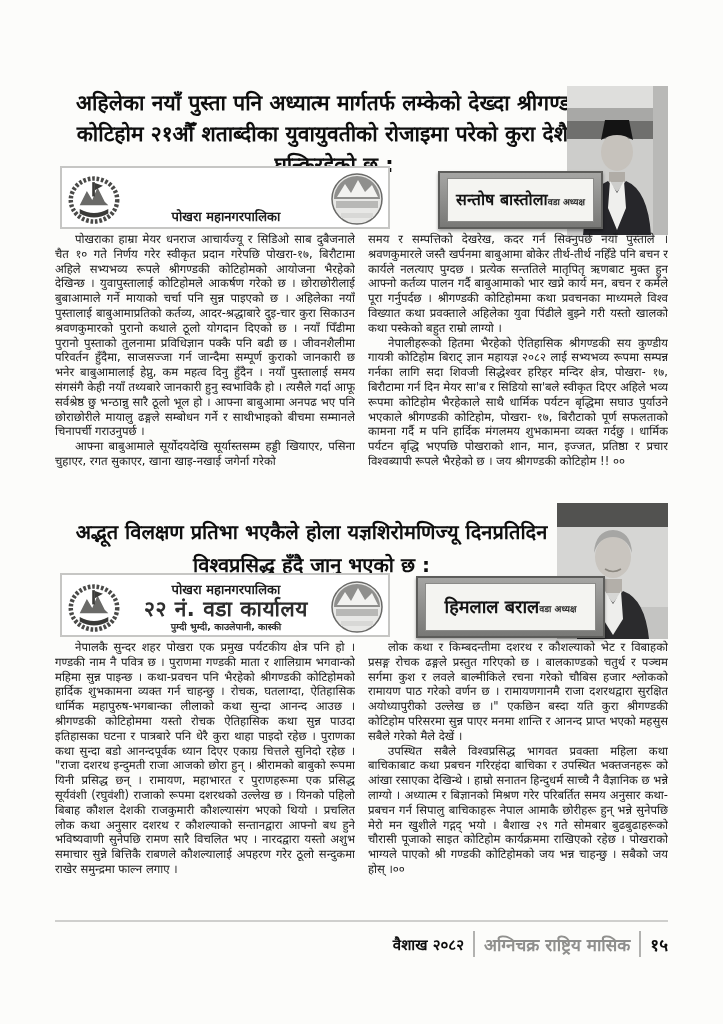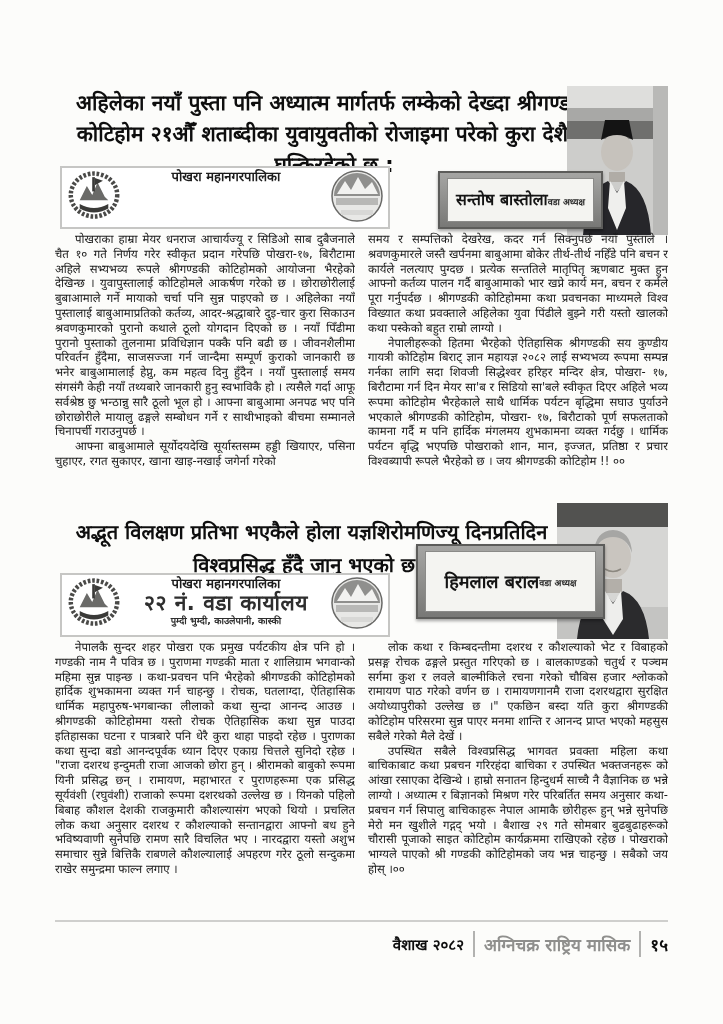--- a/index.html
+++ b/index.html
@@ -10,41 +10,41 @@
     box-shadow:0 0 6px rgba(0,0,0,.2);
   }
   
   .headline { position:absolute; text-align:center; font-weight:bold; color:#0e0e0e; }
   .headline-1 { left:64px; top:74px; width:540px; font-size:21px; line-height:31px; }
   .headline-2 { left:58px; top:499px; width:507px; font-size:20px; line-height:33px; }
   
   .office-box {
     position:absolute; width:330px; box-sizing:border-box;
     border:2px solid #c6c6c4; background:#ffffff;
-    display:flex; align-items:flex-start; padding:2px 5px; gap:4px;
+    display:flex; align-items:flex-end; padding:2px 5px; gap:4px;
   }
   .office-box-1 { left:60px; top:166px; height:63px; }
   .office-box-2 { left:60px; top:573px; height:64px; }
   .office-center { flex:1; text-align:center; line-height:1.12; }
   .office-muni { font-size:13px; font-weight:bold; color:#1d1d1d; }
   .office-ward { font-size:21px; font-weight:bold; color:#2e2e2e; letter-spacing:.5px; }
   .office-loc  { font-size:9.5px; font-weight:bold; color:#2e2e2e; margin-top:1px; }
   .emblem, .seal { flex:0 0 auto; }
   
   .photo { position:absolute; overflow:hidden; }
   .photo-1 { left:567px; top:86px;  width:101px; height:149px; }
   .photo-2 { left:557px; top:503px; width:111px; height:136px; }
   
   .plate {
     position:absolute; box-sizing:border-box; padding:5px 7px;
     background:linear-gradient(180deg,#a5a5a3,#787876);
     border:2px solid #5c5c5a; box-shadow:0 2px 3px rgba(0,0,0,.35);
   }
   .plate-1 { left:438px; top:171px; width:165px; height:58px; }
-  .plate-2 { left:416px; top:544px; width:189px; height:75px; }
+  .plate-2 { left:416px; top:576px; width:189px; height:62px; }
   .plate-inner {
     background:#f4f4f1; border:1px solid #8a8a88; width:100%; height:100%;
     box-sizing:border-box; display:flex; flex-direction:row;
     align-items:center; justify-content:center;
   }
   .plate-name  { font-weight:bold; font-size:16px; color:#141414; line-height:1.1; }
   .plate-2 .plate-name { font-size:18px; }
   .plate-title { font-weight:bold; font-size:9px; color:#2a2a2a; margin-top:2px; }
   
   .cols { position:absolute; left:55px; width:613px; display:flex; gap:13px; }

